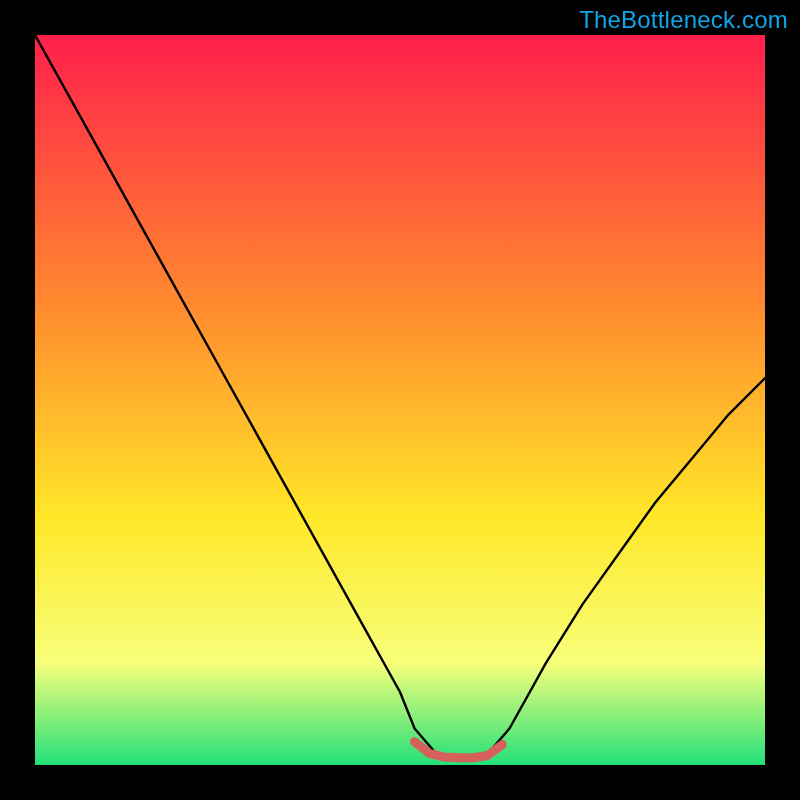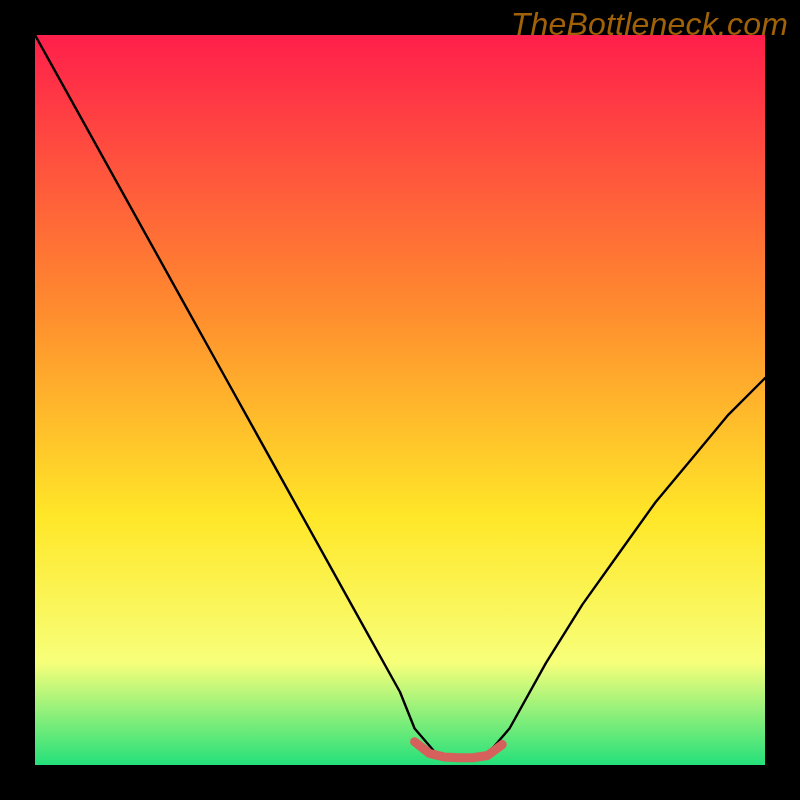--- a/index.html
+++ b/index.html
@@ -22,26 +22,25 @@
     left: 35px;
     top: 35px;
     width: 730px;
     height: 730px;
     overflow: hidden;
   }
   .watermark {
     position: absolute;
     top: 6px;
     right: 12px;
-    color: #a16207;
-    font-size: 32px;
+    color: #0ea5e9;
+    font-size: 24px;
     font-weight: 500;
     letter-spacing: 0.2px;
     user-select: none;
-    font-style: italic;
   }
   svg { display: block; }
 </style>
 </head>
 <body>
 
 <div class="frame">
 
   <div class="watermark">TheBottleneck.com</div>
 

